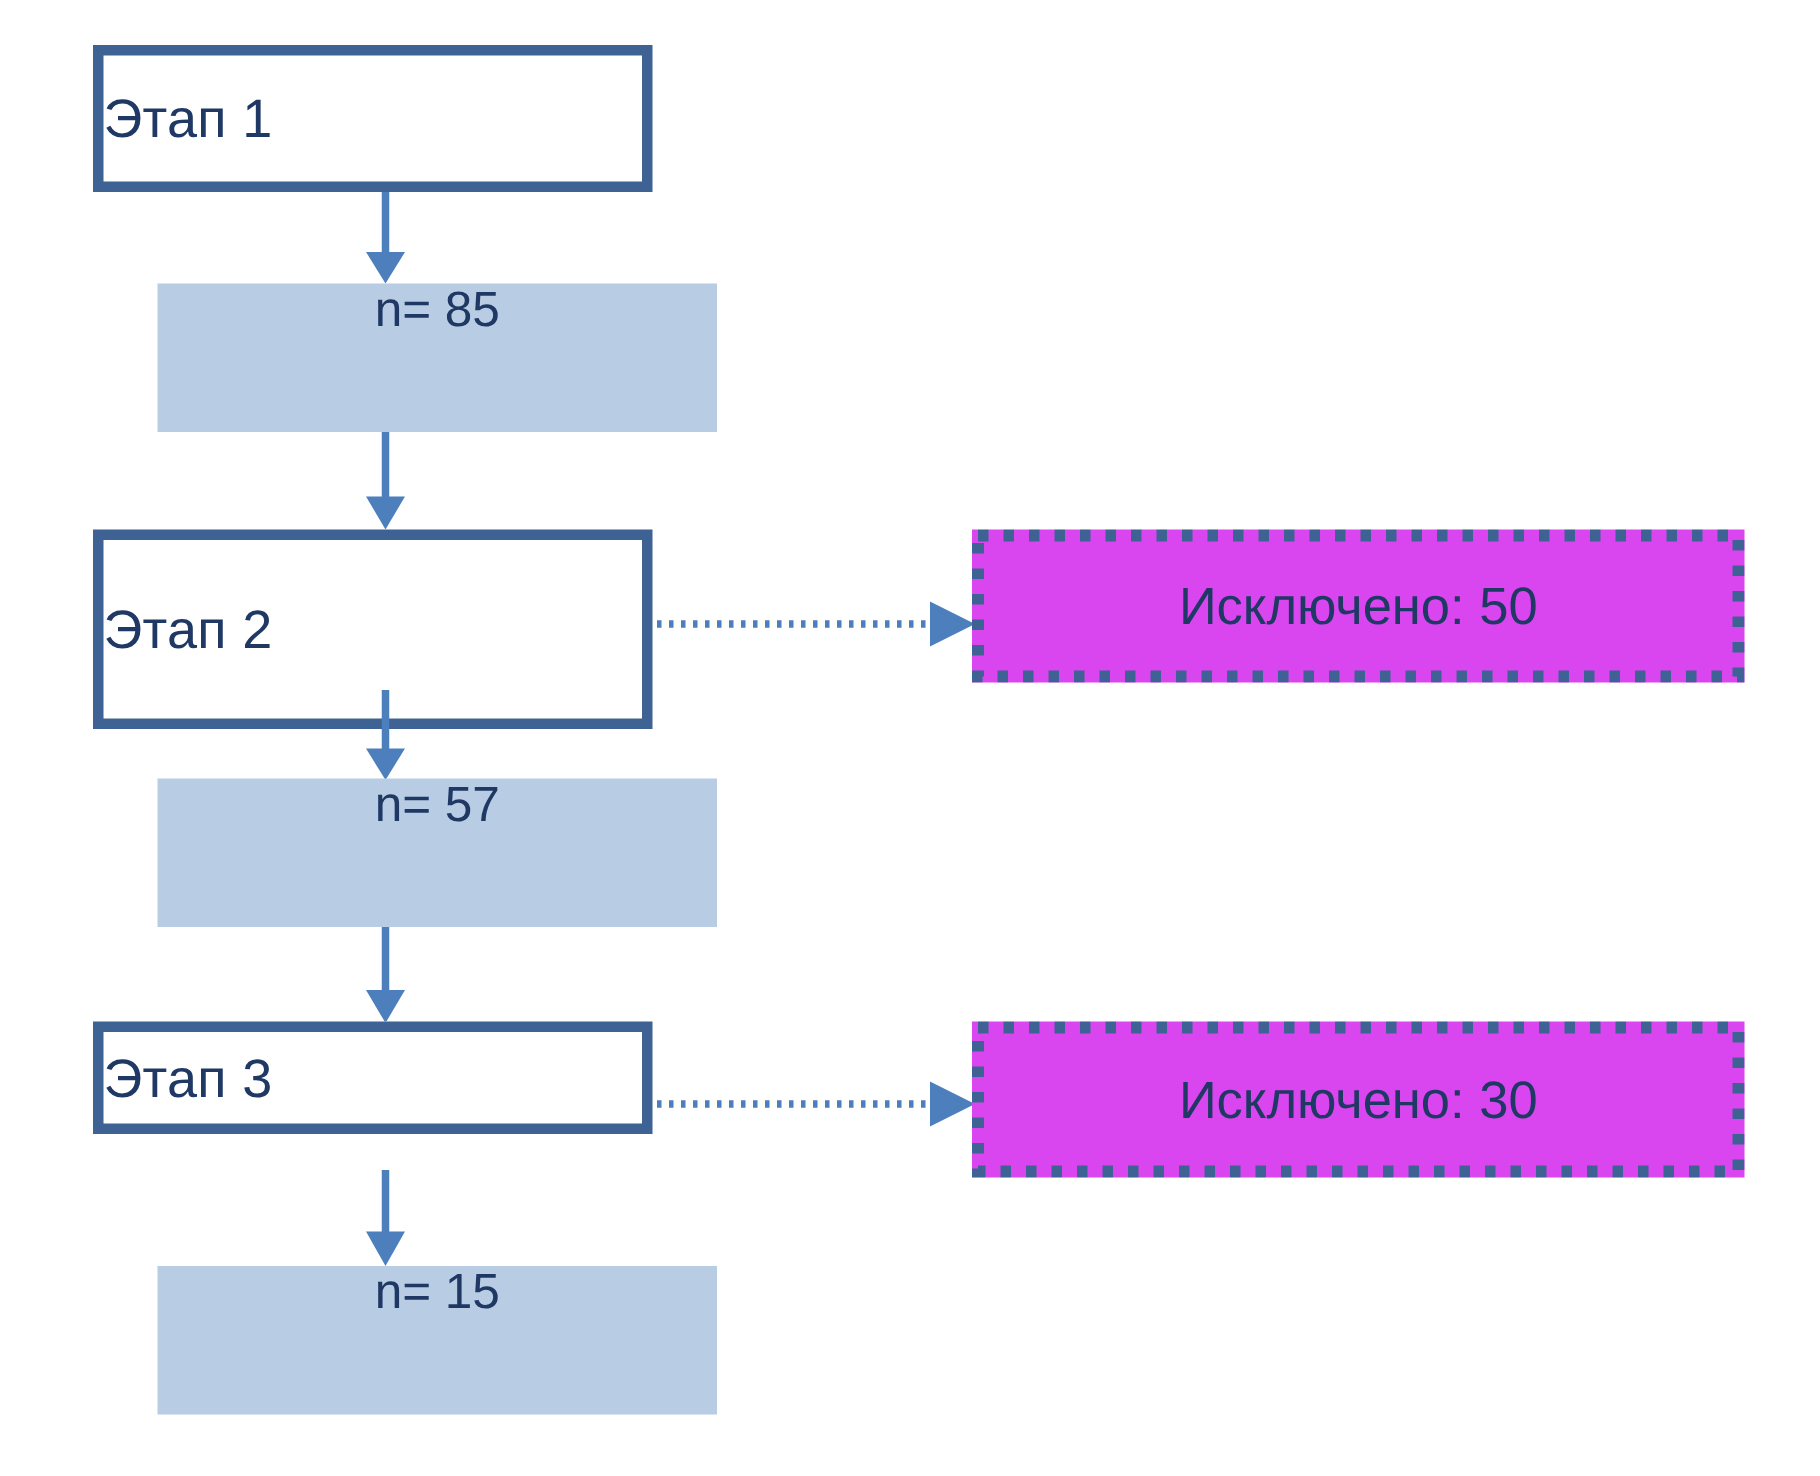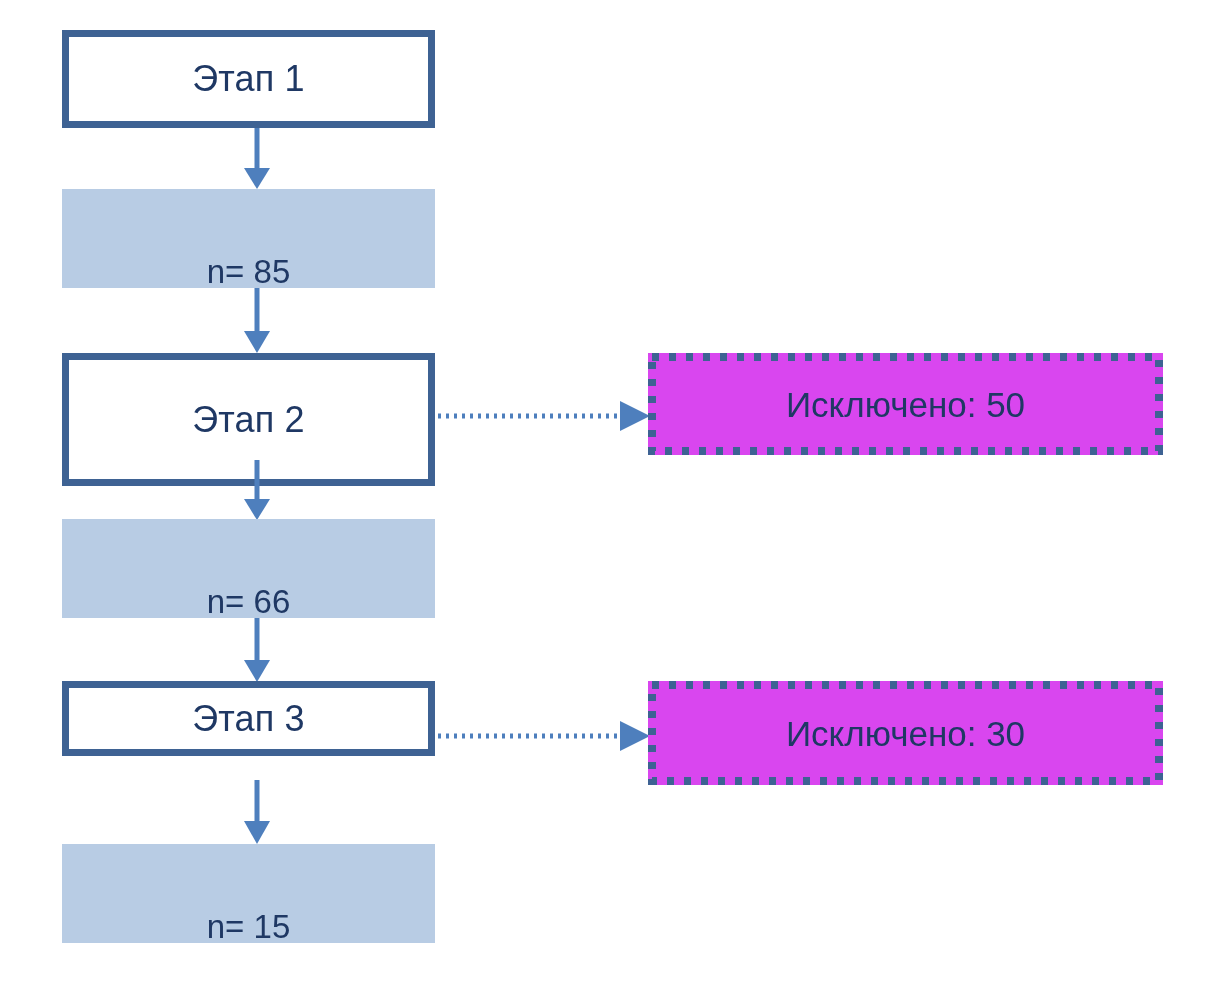--- a/index.html
+++ b/index.html
@@ -19,39 +19,40 @@
   }
 
   
   .stage-box {
     position: absolute;
     box-sizing: border-box;
     background: #ffffff;
     border: 7px solid #3E6293;
     display: flex;
     align-items: center;
-    justify-content: center;
+    justify-content: flex-start;
   }
   .stage-box .box-label {
     font-size: 36px;
     color: #1F3864;
     line-height: 1;
     letter-spacing: 0.2px;
     white-space: nowrap;
   }
 
   
   .count-box {
     position: absolute;
     box-sizing: border-box;
     background: #B8CCE4;
     border: 0;
     display: flex;
-    align-items: flex-end;
+    align-items: flex-start;
     justify-content: center;
+    margin-left: 43px;
   }
   .count-box .box-label {
     font-size: 33px;
     color: #1F3864;
     line-height: 1;
     white-space: nowrap;
   }
 
   
   .excl-box {
@@ -131,21 +132,21 @@
   </div>
 
   <div class="v-arrow" style="left:240px; top:460px; width:34px; height:62px;">
     <svg class="conn-svg" width="34" height="62" viewBox="0 0 34 62">
       <line x1="17" y1="0" x2="17" y2="43" stroke="#4E7FBD" stroke-width="5"></line>
       <polygon points="4,39 30,39 17,60" fill="#4E7FBD"></polygon>
     </svg>
   </div>
 
   <div class="count-box" style="left:62px; top:519px; width:373px; height:99px;">
-    <span class="box-label">n= 66</span>
+    <span class="box-label">n= 57</span>
   </div>
 
   <div class="v-arrow" style="left:240px; top:618px; width:34px; height:66px;">
     <svg class="conn-svg" width="34" height="66" viewBox="0 0 34 66">
       <line x1="17" y1="0" x2="17" y2="46" stroke="#4E7FBD" stroke-width="5"></line>
       <polygon points="4,42 30,42 17,64" fill="#4E7FBD"></polygon>
     </svg>
   </div>
 
   <div class="stage-box" style="left:62px; top:681px; width:373px; height:75px;">

